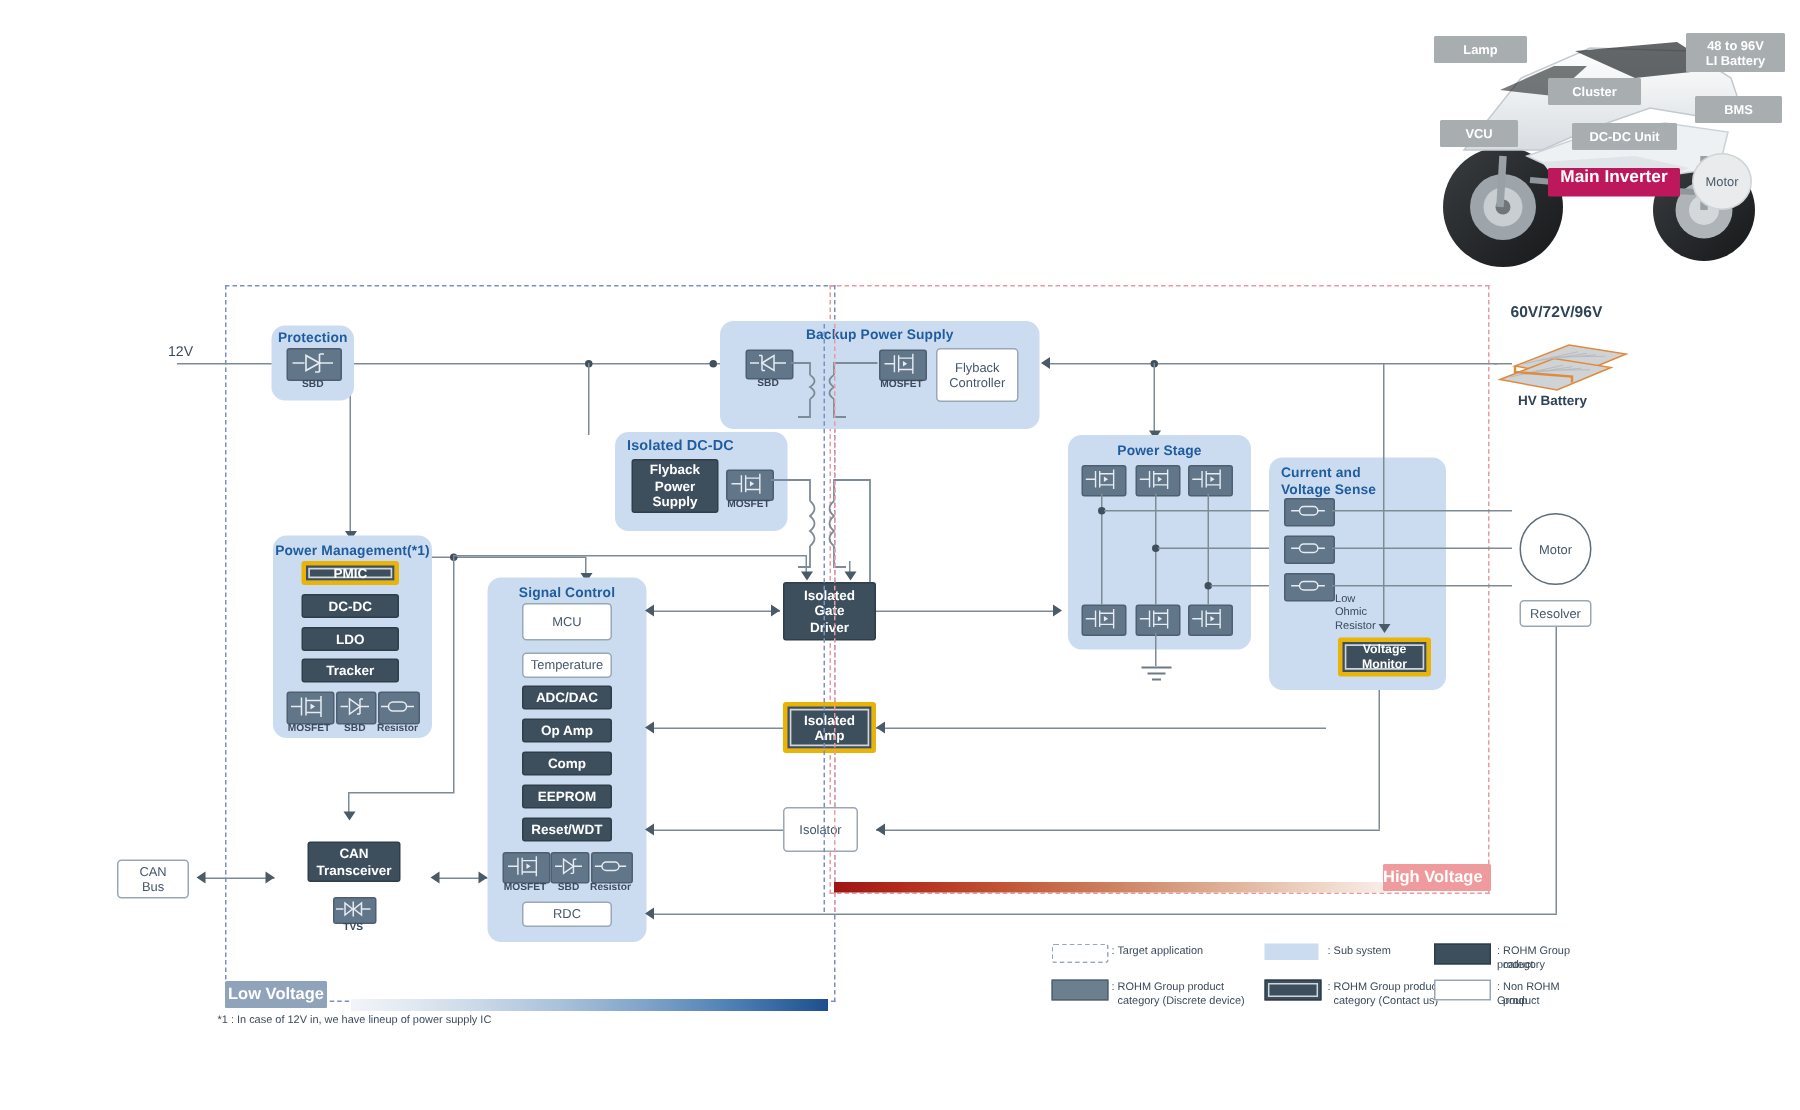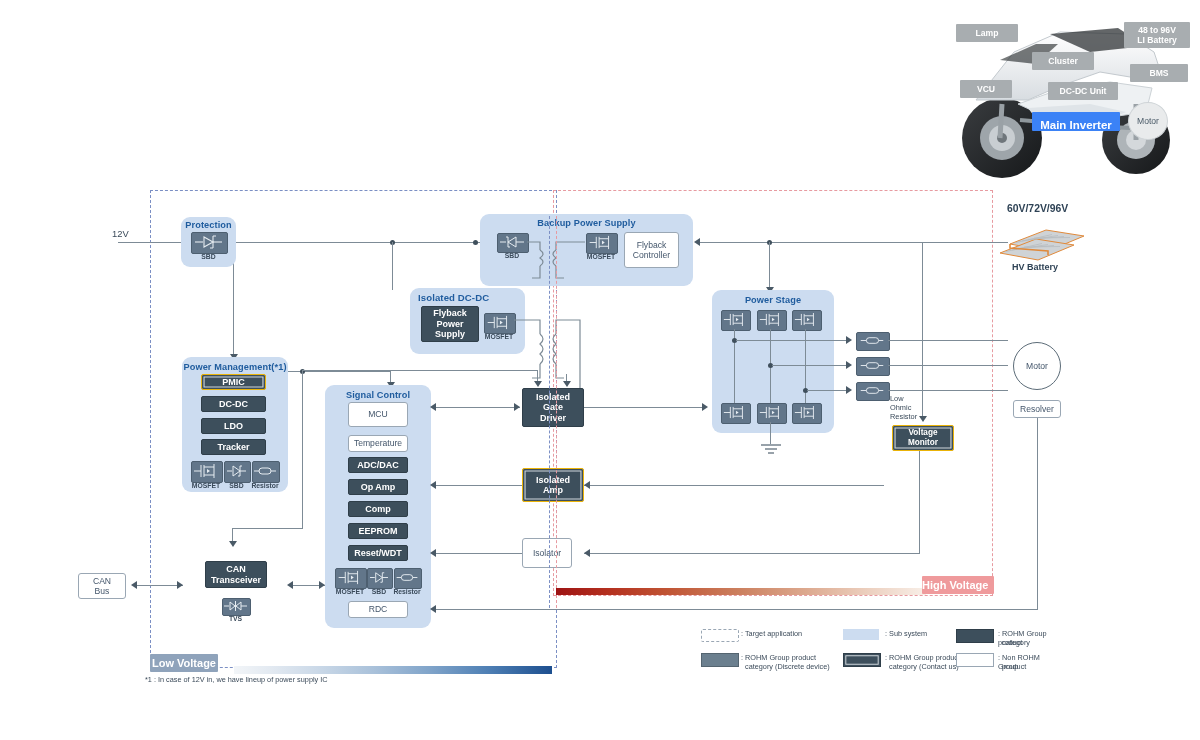--- a/index.html
+++ b/index.html
@@ -14,21 +14,21 @@
 
   
   .subsys{background:#ccdcf0;border-radius:9px;}
   .subsys-title{position:absolute;left:0;right:0;text-align:center;
     color:#1f5c9e;font-weight:bold;font-size:9.2px;letter-spacing:.1px;line-height:11px;}
 
   
   .rohm{background:#3d4f5c;color:#fff;border:1px solid #2f3e49;border-radius:2px;
         display:flex;align-items:center;justify-content:center;text-align:center;
         font-size:9px;font-weight:bold;line-height:10.5px;}
-  .rohm-contact{background:#3d4f5c;color:#fff;border:1px solid #eab308;border-radius:2px;
+  .rohm-contact{background:#3d4f5c;color:#fff;border:3px solid #eab308;border-radius:2px;
         display:flex;align-items:center;justify-content:center;text-align:center;
         font-size:9px;font-weight:bold;line-height:10.5px;
         box-shadow:inset 0 0 0 1.5px #3d4f5c, inset 0 0 0 2.6px #cfd6db;}
   .nonrohm{background:#ffffff;color:#44566b;border:1px solid #9aa7b4;border-radius:3px;
         display:flex;align-items:center;justify-content:center;text-align:center;
         font-size:8.6px;line-height:10.5px;}
 
   
   .dev{position:absolute;}
   .dev .tile{width:100%;height:100%;background:#62768a;border:1px solid #4d5f70;border-radius:2px;
@@ -63,22 +63,22 @@
           display:flex;align-items:center;justify-content:flex-start;border-radius:1px;}
 
   
   .lg-sw{position:absolute;}
   .lg-tx{position:absolute;font-size:7.3px;color:#3c4b5a;line-height:9.4px;}
 
   
   .photo{position:absolute;}
   .cal{background:#a8adb0;color:#ffffff;font-size:8.6px;font-weight:bold;border-radius:1px;
        display:flex;align-items:center;justify-content:center;text-align:center;line-height:10px;}
-  .cal-red{background:#3b82f6;color:#fff;font-size:11.5px;font-weight:bold;border-radius:1px;
-       display:flex;align-items:flex-end;justify-content:center;}
+  .cal-red{background:#be185d;color:#fff;font-size:11.5px;font-weight:bold;border-radius:1px;
+       display:flex;align-items:flex-start;justify-content:center;}
   .cal-motor{background:#e9ebec;color:#4a5a67;font-size:8.6px;border-radius:50%;
        display:flex;align-items:center;justify-content:center;border:1px solid #cfd4d7;}
 </style>
 </head>
 <body>
 
 <div id="stage">
 
   <div class="abs photo" style="left:940px;top:8px;width:256px;height:180px;">
     <svg width="256" height="180" viewBox="0 0 256 180">
@@ -535,20 +535,24 @@
   <div class="abs arrow ar-r" style="left:846px;top:361px;"></div>
   <div class="abs arrow ar-r" style="left:846px;top:386px;"></div>
 
   <div class="abs wire wv" style="left:770px;top:422px;height:22px;"></div>
   <svg class="abs" style="left:758px;top:443px;width:26px;height:12px;" width="26" height="12" viewBox="0 0 26 12">
     <line x1="3" y1="2" x2="23" y2="2" stroke="#6c7a86" stroke-width="1.4"></line>
     <line x1="7" y1="6" x2="19" y2="6" stroke="#6c7a86" stroke-width="1.4"></line>
     <line x1="10" y1="10" x2="16" y2="10" stroke="#6c7a86" stroke-width="1.4"></line>
   </svg>
 
+  <div class="abs subsys" style="left:846px;top:305px;width:118px;height:155px;">
+    <div class="subsys-title" style="top:5px;text-align:left;padding-left:8px;">Current and</div>
+    <div class="subsys-title" style="top:16px;text-align:left;padding-left:8px;">Voltage Sense</div>
+  </div>
   <div class="abs dev" style="left:856px;top:332px;width:32px;height:17px;">
     <span class="tile">
       <svg width="30" height="15" viewBox="0 0 30 16">
         <line x1="3" y1="8" x2="9" y2="8" stroke="#e6ecf1" stroke-width="1"></line>
         <rect x="9" y="5" width="13" height="6" rx="3" fill="none" stroke="#e6ecf1" stroke-width="1"></rect>
         <line x1="22" y1="8" x2="27" y2="8" stroke="#e6ecf1" stroke-width="1"></line>
       </svg>
     </span>
   </div>
   <div class="abs dev" style="left:856px;top:357px;width:32px;height:17px;">

